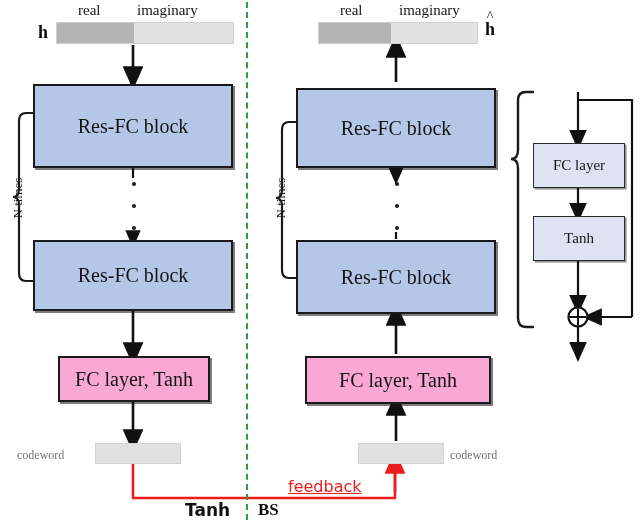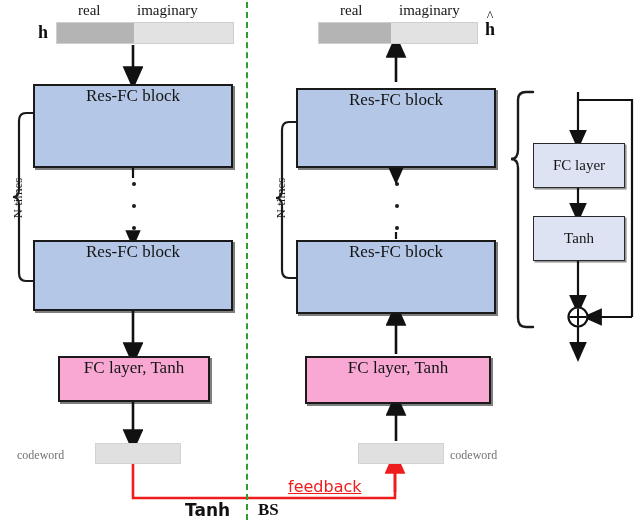--- a/index.html
+++ b/index.html
@@ -19,22 +19,22 @@
 
   .hsym{position:absolute;font-weight:bold;font-size:18px;color:#0d0d0d;}
   .hatwrap{position:absolute;text-align:center;line-height:1;}
   .hatwrap .hat{display:block;font-size:14px;height:9px;line-height:9px;color:#0d0d0d;}
   .hatwrap .hb{display:block;font-weight:bold;font-size:18px;line-height:16px;color:#0d0d0d;}
 
   
   .blk{
     position:absolute;box-sizing:border-box;
     border:2.5px solid #1a1a1a;
-    display:flex;align-items:flex-start;justify-content:center;
-    font-size:17px;color:#141414;
+    display:flex;align-items:center;justify-content:center;
+    font-size:20px;color:#141414;
     box-shadow:2px 2px 0 rgba(20,20,20,0.55);
   }
   .blk-res{background:#b5c7e7;}
   .blk-fc{background:#f9a8d4;}
   .blk-small{
     position:absolute;box-sizing:border-box;
     border:1.6px solid #2a2a2a;
     background:#dde3f3;
     display:flex;align-items:center;justify-content:center;
     font-size:15px;color:#141414;

